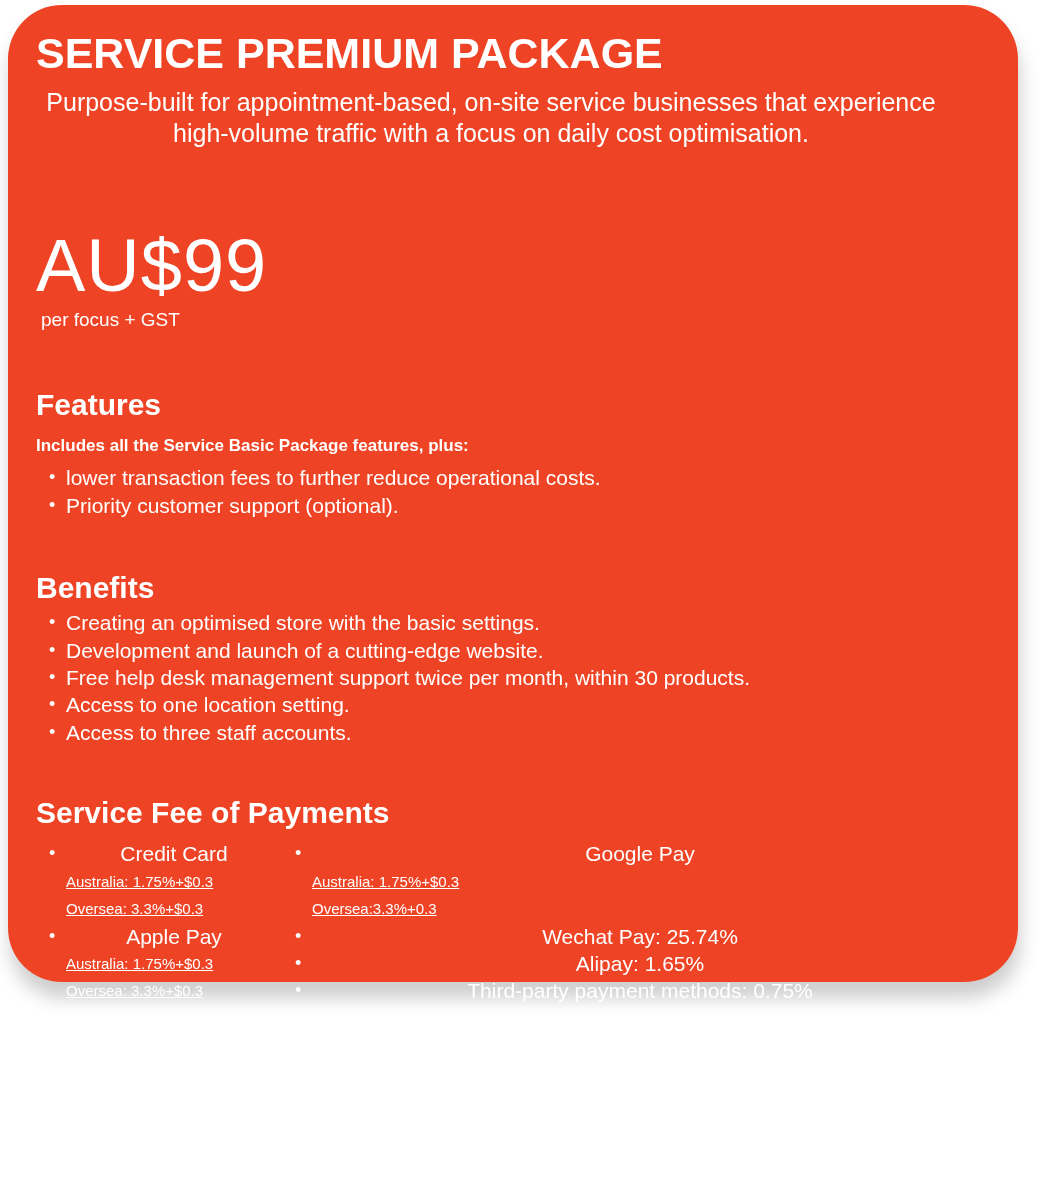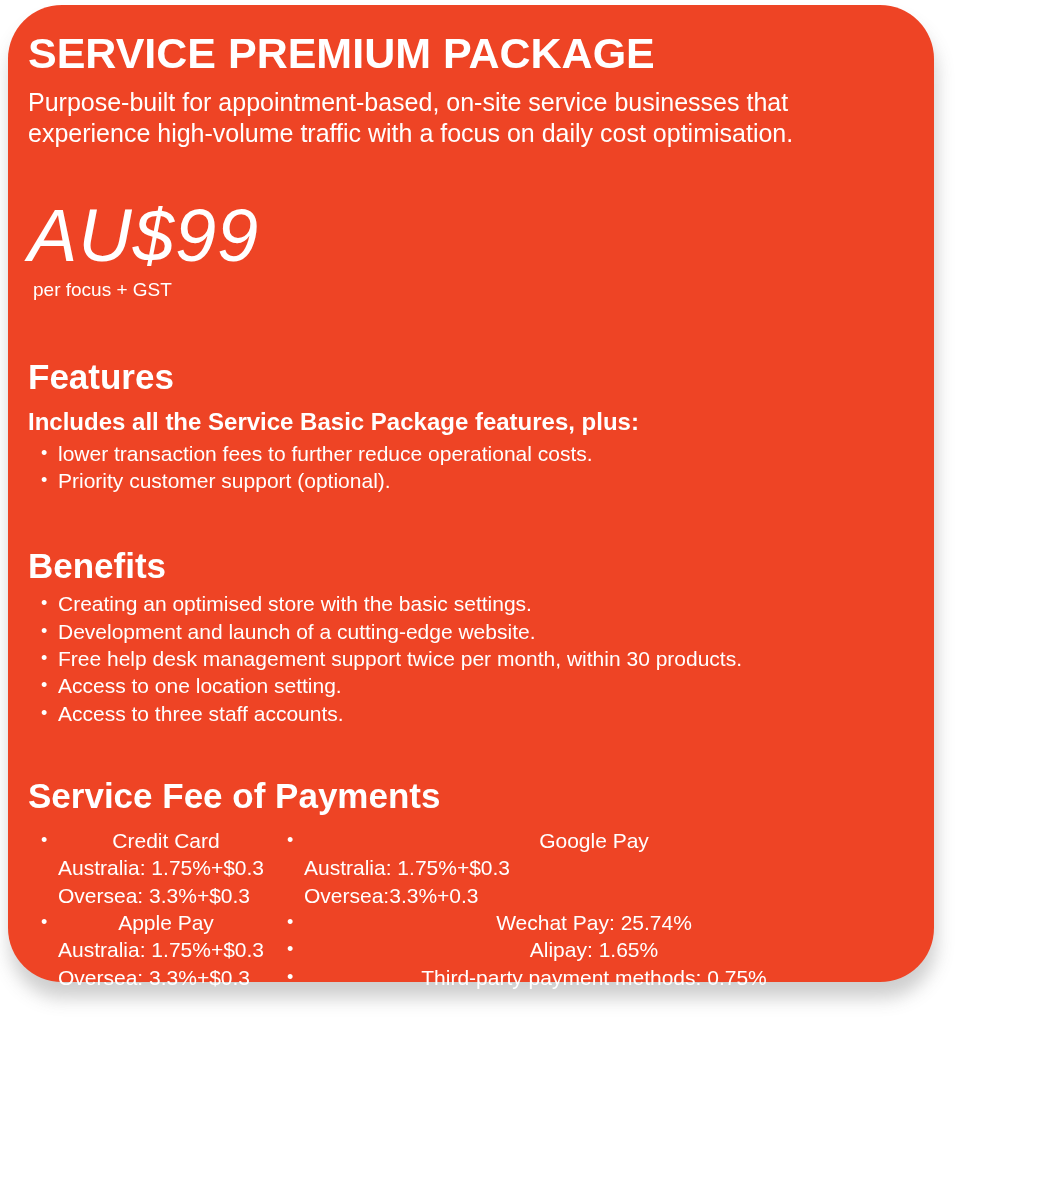--- a/index.html
+++ b/index.html
@@ -8,66 +8,66 @@
     height: 1202px;
     background: #ffffff;
     font-family: "Liberation Sans", sans-serif;
     position: relative;
     overflow: hidden;
   }
   .card {
     position: absolute;
     left: 8px;
     top: 5px;
-    width: 926px;
+    width: 1010px;
     height: 977px;
     background: var(--accent, #EE4425);
     border-radius: 54px;
     color: #ffffff;
-    padding: 24px 50px 40px 20px;
+    padding: 24px 50px 40px 28px;
     box-shadow: 2px 16px 18px rgba(80, 80, 80, 0.28);
   }
   .pkg-title {
     font-size: 43px;
     font-weight: 700;
     letter-spacing: 0px;
     line-height: 1.15;
   }
   .pkg-desc {
     margin-top: 9px;
     font-size: 25px;
     line-height: 1.24;
     max-width: 910px;
     font-weight: 400;
+    text-align: center;
   }
   .price-amount {
-    margin-top: 50px;
+    margin-top: 80px;
     font-size: 74px;
     font-weight: 400;
     letter-spacing: 1px;
     line-height: 1.0;
-    font-style: italic;
   }
   .price-period {
     margin-top: 6px;
     padding-left: 5px;
     font-size: 19px;
     font-weight: 400;
   }
   .section-heading {
-    font-size: 35px;
+    font-size: 30px;
     font-weight: 700;
     line-height: 1.1;
   }
   .features-heading { margin-top: 57px; }
   .benefits-heading { margin-top: 52px; }
   .payments-heading { margin-top: 50px; }
   .features-intro {
     margin-top: 11px;
-    font-size: 24px;
+    font-size: 17px;
     font-weight: 700;
     line-height: 27px;
   }
   ul.bullets {
     list-style: none;
     margin-top: 5px;
   }
   ul.bullets li {
     position: relative;
     font-size: 21px;
@@ -97,23 +97,24 @@
     text-align: center;
   }
   .pay-name::before {
     content: "\2022";
     position: absolute;
     left: 13px;
     top: 0;
     font-size: 18px;
   }
   .pay-line {
-    font-size: 21px;
+    font-size: 15px;
     line-height: 27.4px;
     padding-left: 30px;
+    text-decoration: underline;
   }
 </style>
 </head>
 <body>
 
 <div class="card">
 
   <h1 class="pkg-title">SERVICE PREMIUM PACKAGE</h1>
 
   <p class="pkg-desc">Purpose-built for appointment-based, on-site service businesses that experience high-volume traffic with a focus on daily cost optimisation.</p>

